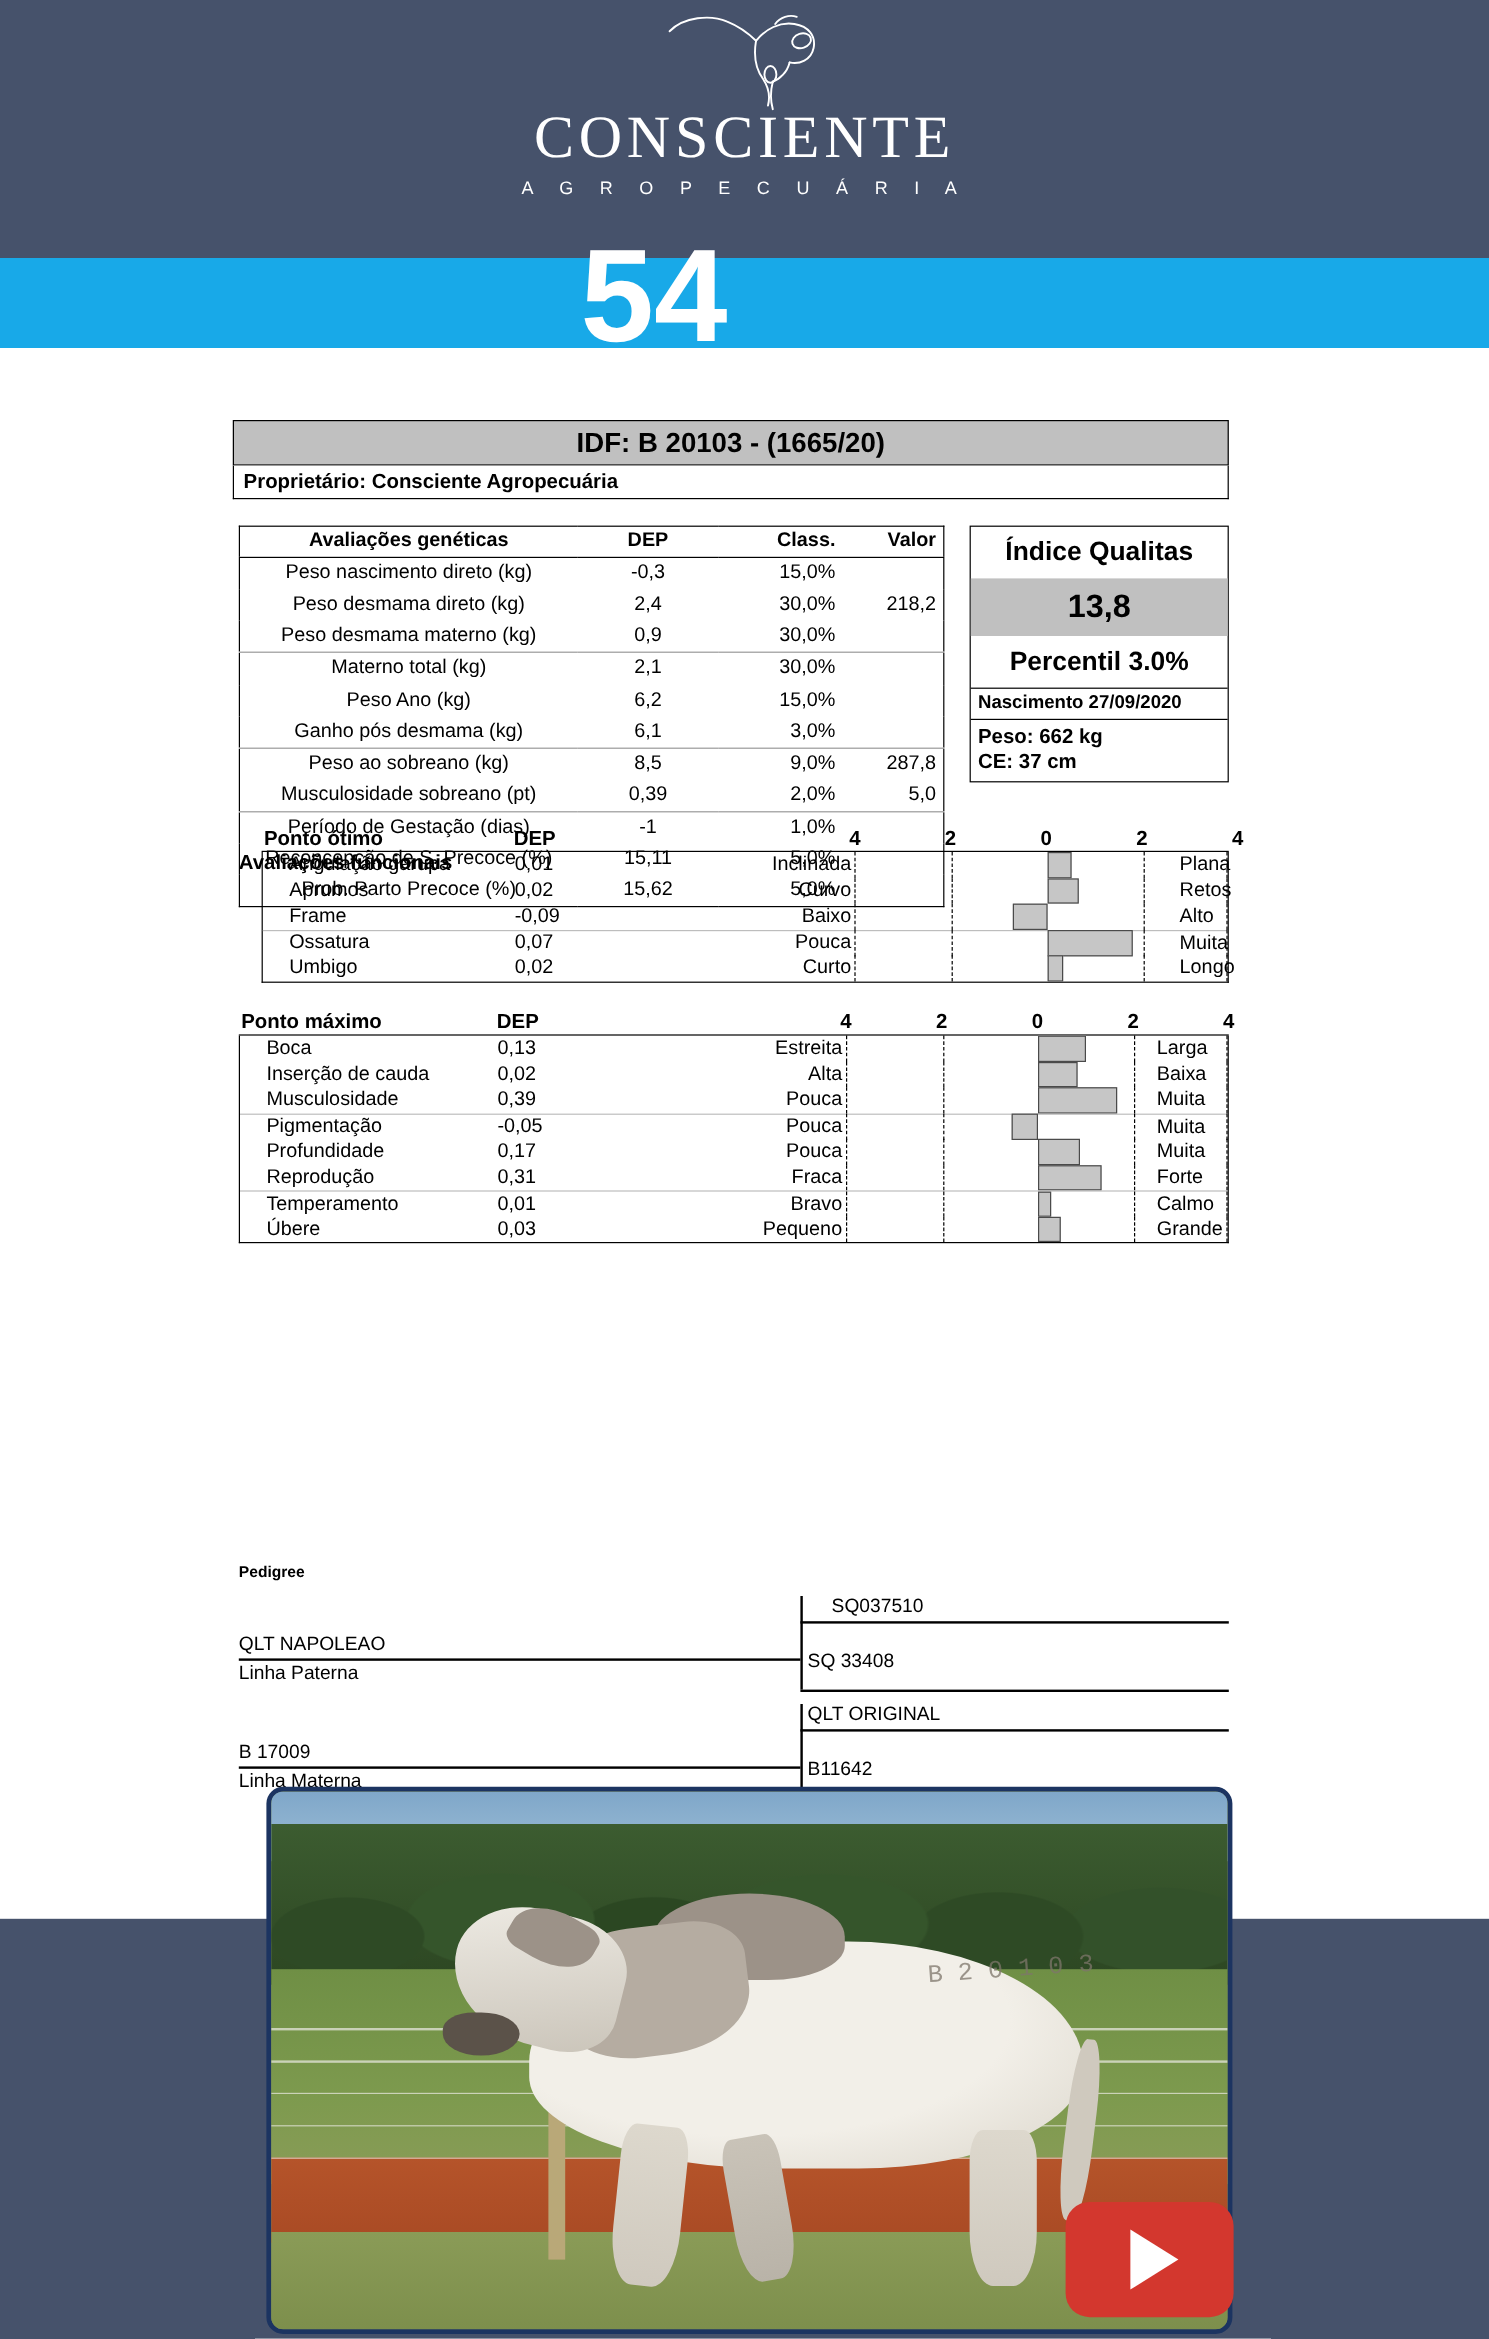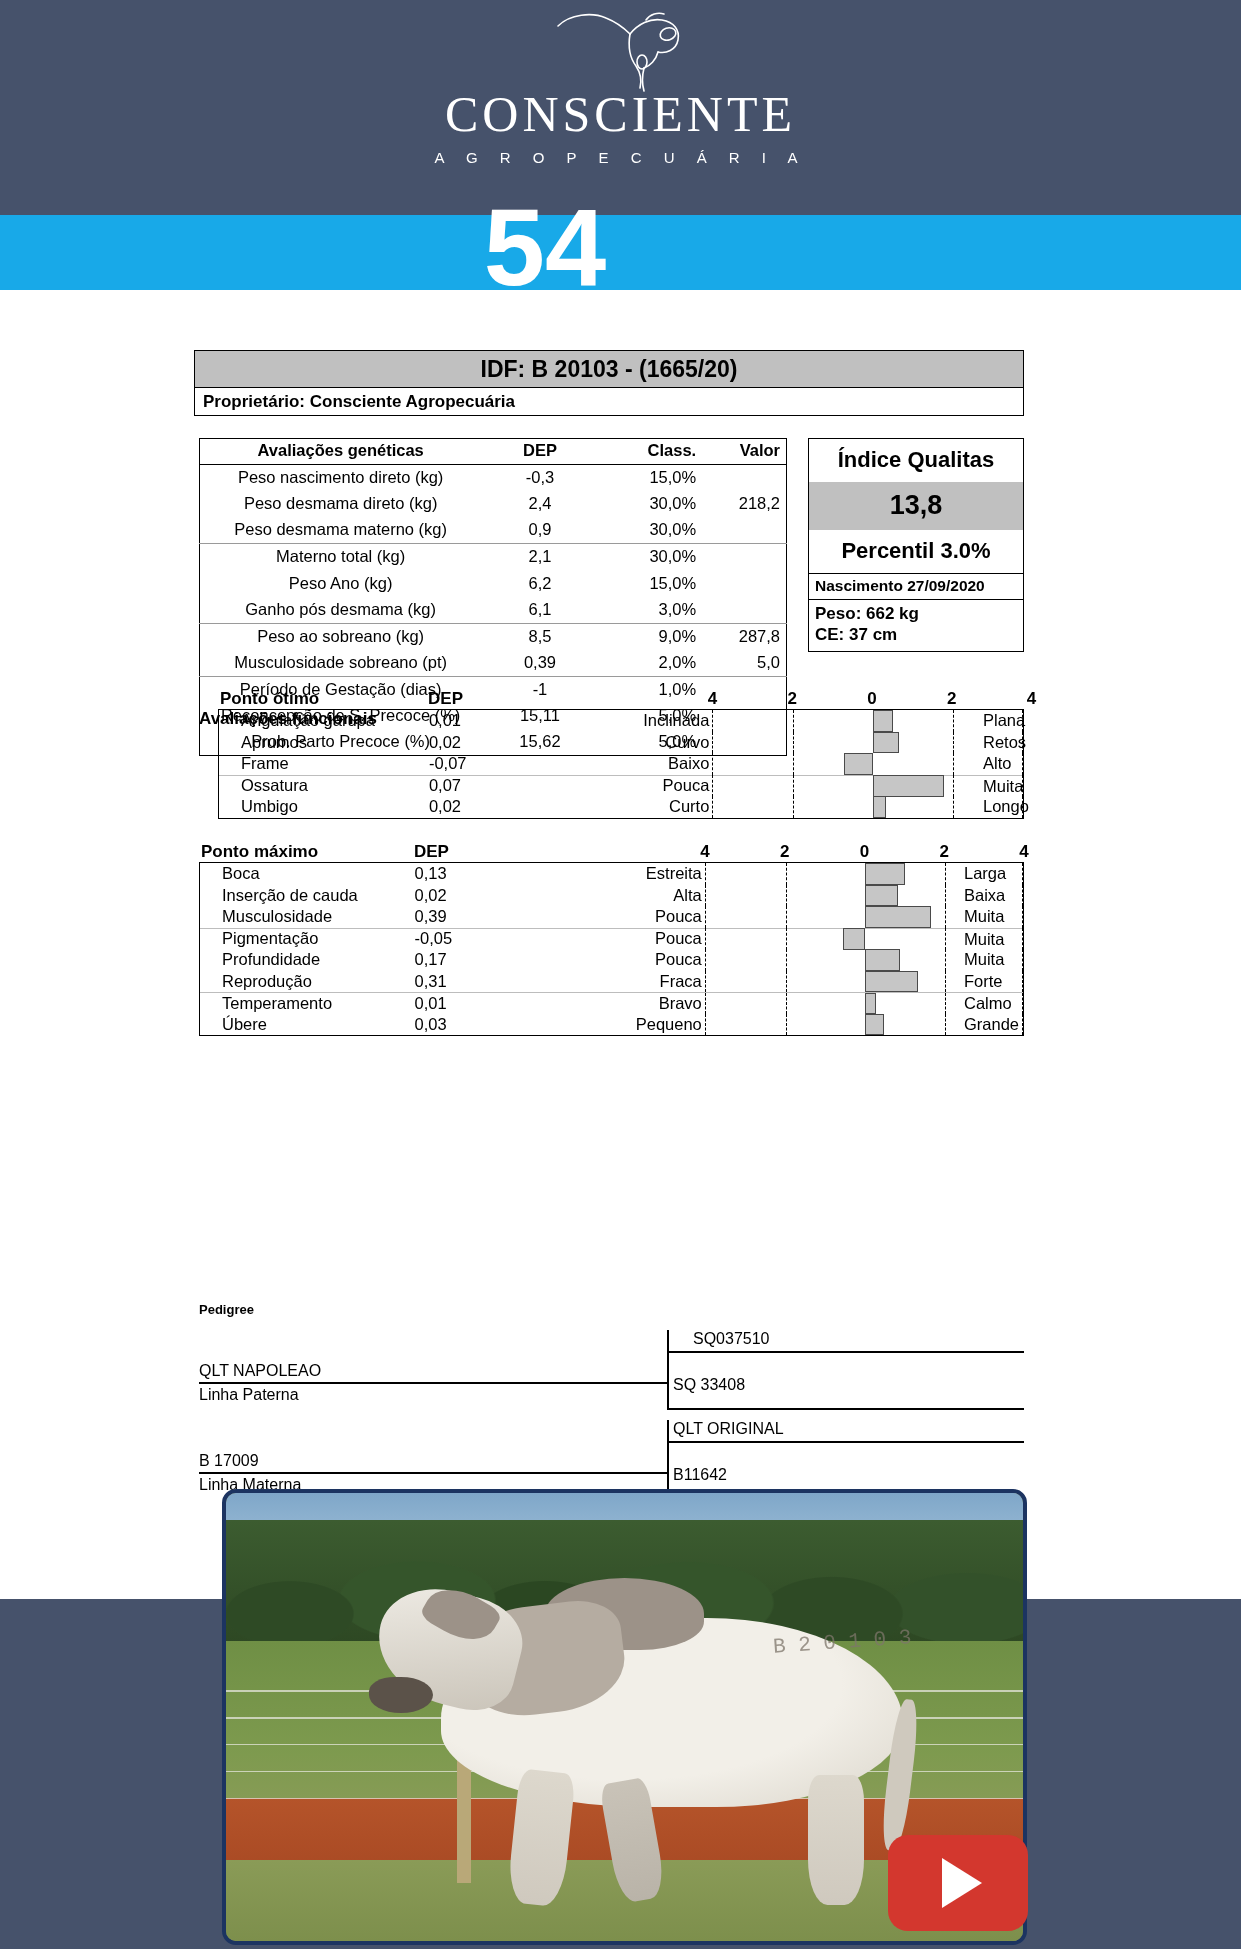--- a/index.html
+++ b/index.html
@@ -339,21 +339,21 @@
             <div class="r-left">Curvo</div>
             <div class="r-plot">
               <div class="gridline" style="left: 79.75px;"></div>
               <div class="gridline" style="left: 239.25px;"></div>
               <div class="bar" style="width: 26.28px; left: 159.5px;"></div>
             </div>
             <div class="r-rlabel">Retos</div>
           </div>
           <div class="fn-row">
             <div class="r-name">Frame</div>
-            <div class="r-dep">-0,07</div>
+            <div class="r-dep">-0,09</div>
             <div class="r-left">Baixo</div>
             <div class="r-plot">
               <div class="gridline" style="left: 79.75px;"></div>
               <div class="gridline" style="left: 239.25px;"></div>
               <div class="bar" style="width: 29.2px; left: 130.3px;"></div>
             </div>
             <div class="r-rlabel">Alto</div>
           </div>
           <div class="fn-row sep">
             <div class="r-name">Ossatura</div>

